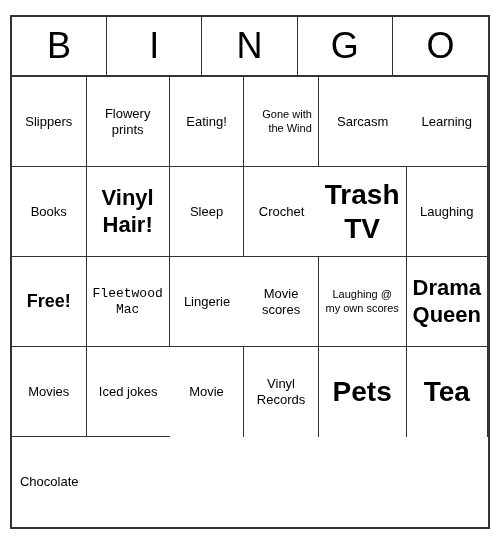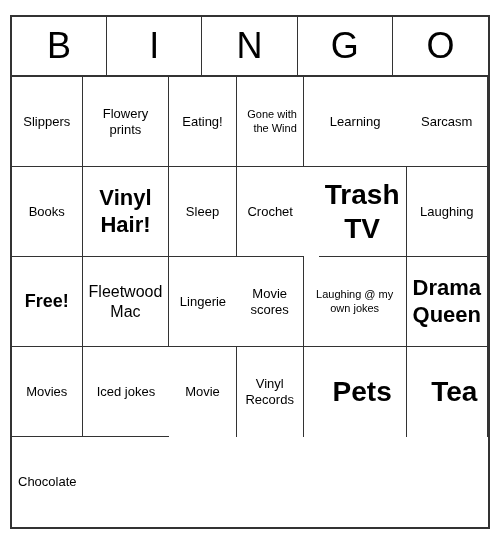--- a/index.html
+++ b/index.html
@@ -54,21 +54,20 @@
     .bingo-cell:nth-child(n+21) {
       border-bottom: none;
     }
     .bingo-cell.large-text {
       font-size: 22px;
       font-weight: bold;
     }
     .bingo-cell.xlarge-text {
       font-size: 28px;
       font-weight: bold;
-      margin-left: 15px;
     }
     .bingo-cell.free {
       font-size: 18px;
       font-weight: bold;
     }
   </style>
 </head>
 <body>
 
 <div class="bingo-card">
@@ -77,33 +76,33 @@
       <div class="bingo-header-cell">I</div>
       <div class="bingo-header-cell">N</div>
       <div class="bingo-header-cell">G</div>
       <div class="bingo-header-cell">O</div>
     </div>
   <div class="bingo-grid">
   <div class="bingo-cell">Slippers</div>
       <div class="bingo-cell">Flowery prints</div>
       <div class="bingo-cell">Eating!</div>
       <div class="bingo-cell" style="font-size: 11px; text-align: right;">Gone with the Wind</div>
+      <div class="bingo-cell">Sarcasm</div>
       <div class="bingo-cell">Learning</div>
-      <div class="bingo-cell">Sarcasm</div>
       <div class="bingo-cell">Books</div>
       <div class="bingo-cell large-text">Vinyl Hair!</div>
       <div class="bingo-cell">Sleep</div>
       <div class="bingo-cell">Crochet</div>
       <div class="bingo-cell xlarge-text">Trash TV</div>
       <div class="bingo-cell">Laughing</div>
       <div class="bingo-cell free">Free!</div>
-      <div class="bingo-cell" style="font-size: 16px;">Fleetwood Mac</div>
+      <div class="bingo-cell" style="font-size: 13px; font-family: Liberation Mono, monospace;">Fleetwood Mac</div>
       <div class="bingo-cell">Lingerie</div>
       <div class="bingo-cell">Movie scores</div>
-      <div class="bingo-cell" style="font-size: 11px;">Laughing @ my own jokes</div>
+      <div class="bingo-cell" style="font-size: 11px;">Laughing @ my own scores</div>
       <div class="bingo-cell large-text">Drama Queen</div>
       <div class="bingo-cell">Movies</div>
       <div class="bingo-cell">Iced jokes</div>
       <div class="bingo-cell">Movie</div>
       <div class="bingo-cell">Vinyl Records</div>
       <div class="bingo-cell xlarge-text">Pets</div>
       <div class="bingo-cell xlarge-text">Tea</div>
       <div class="bingo-cell">Chocolate</div>
     </div>
 </div>

